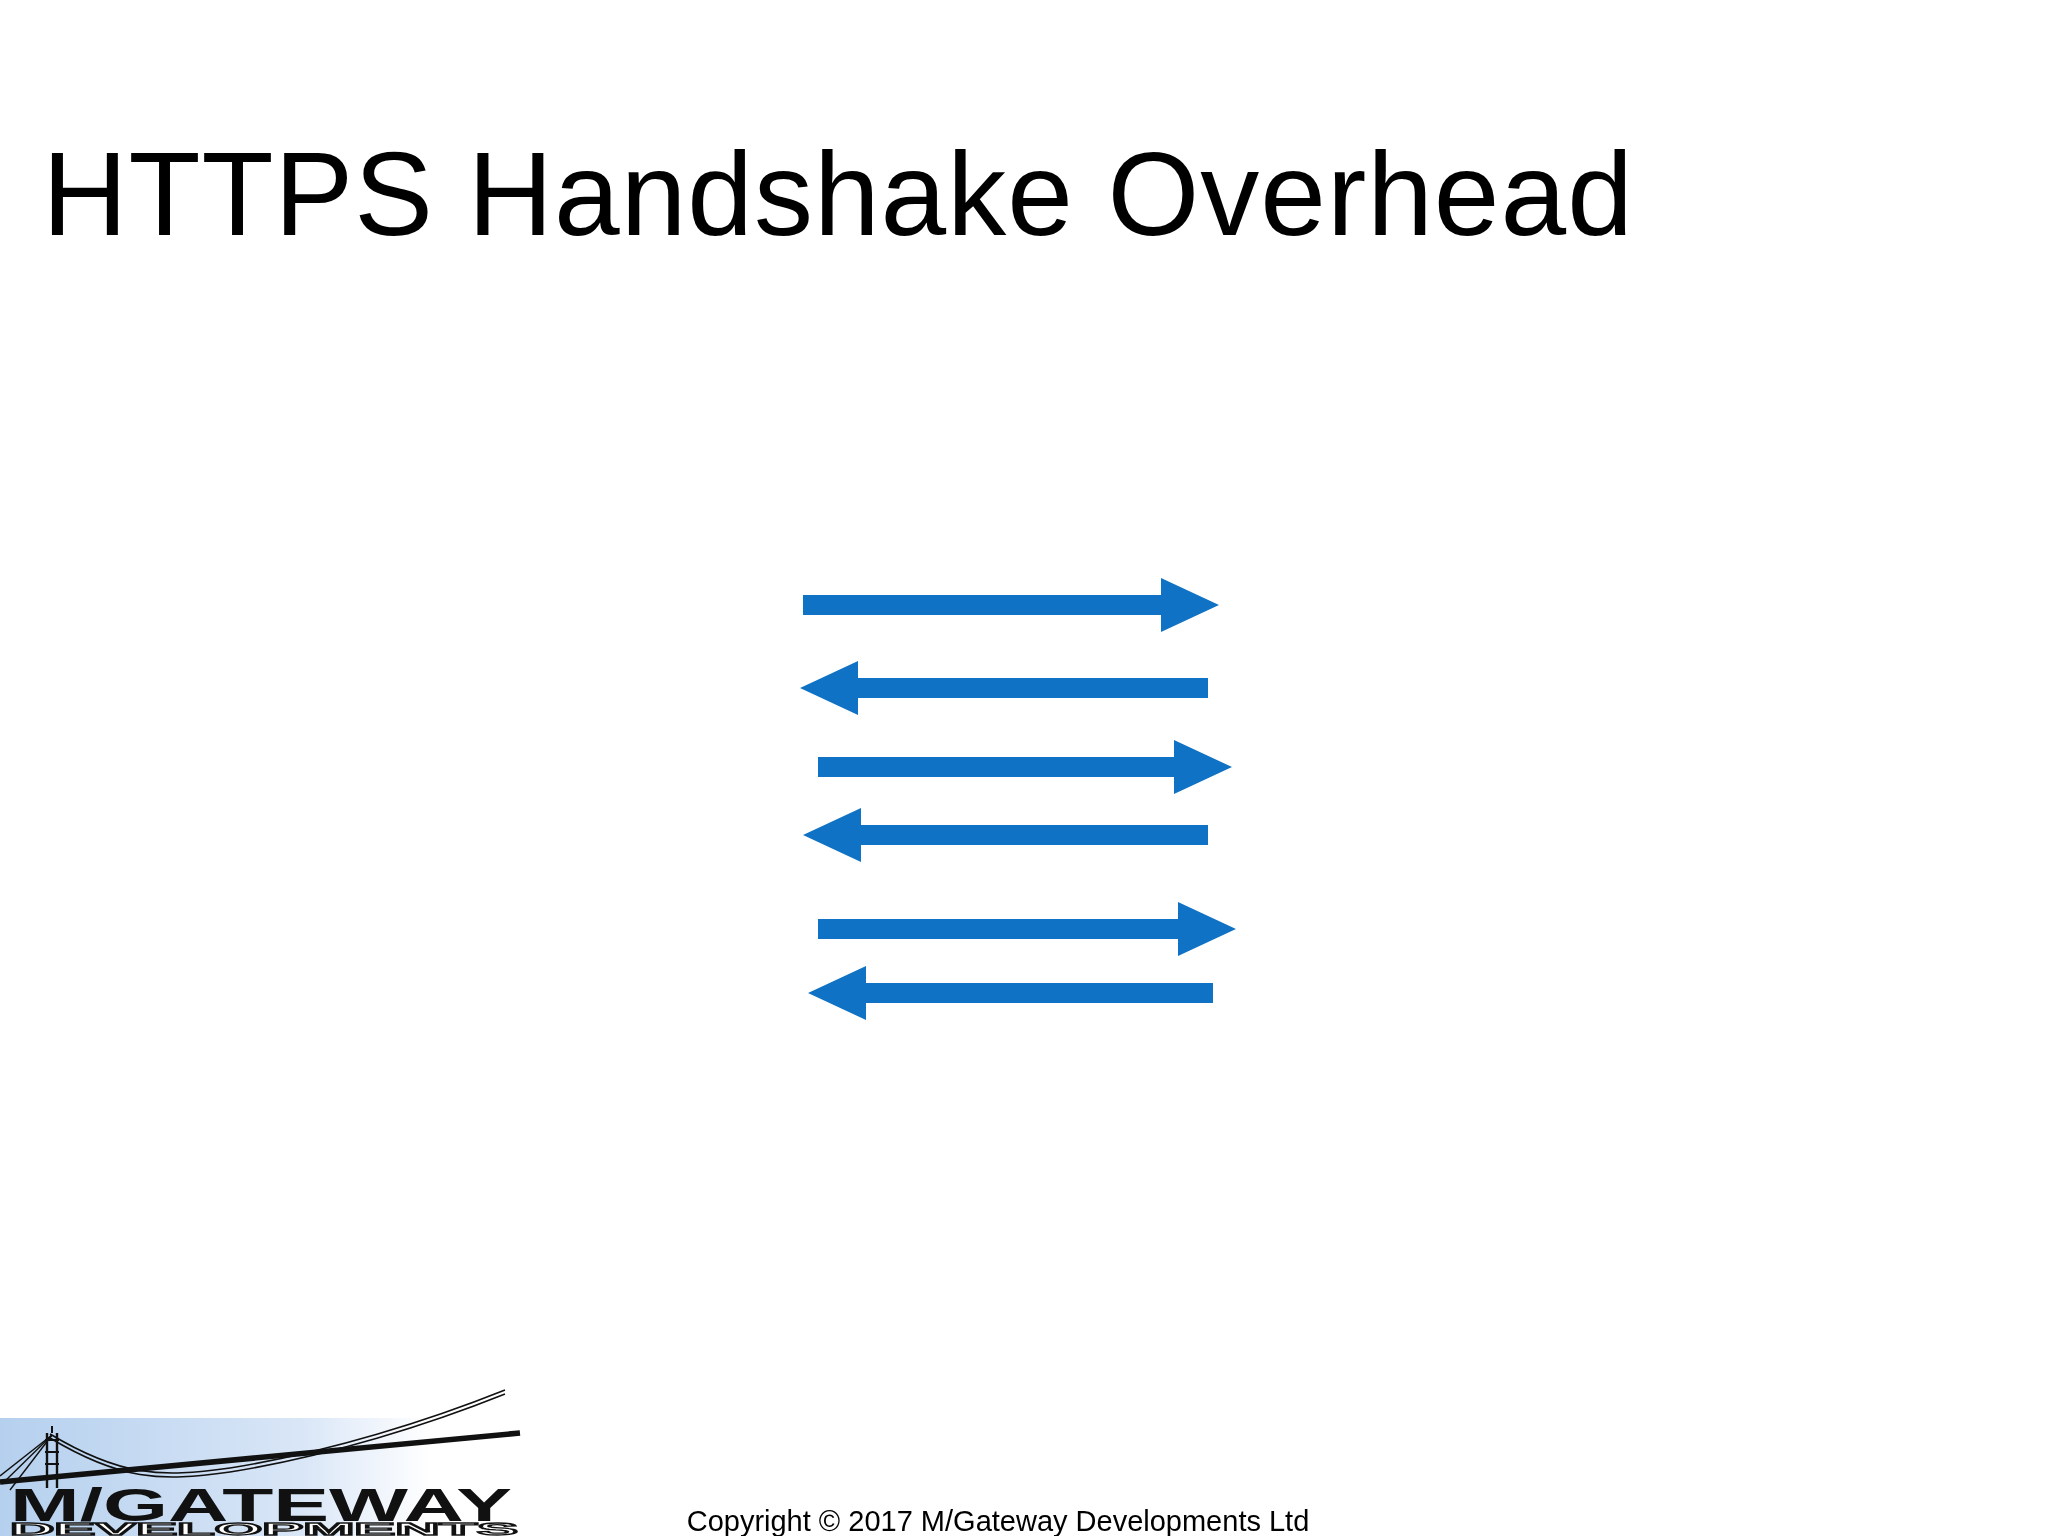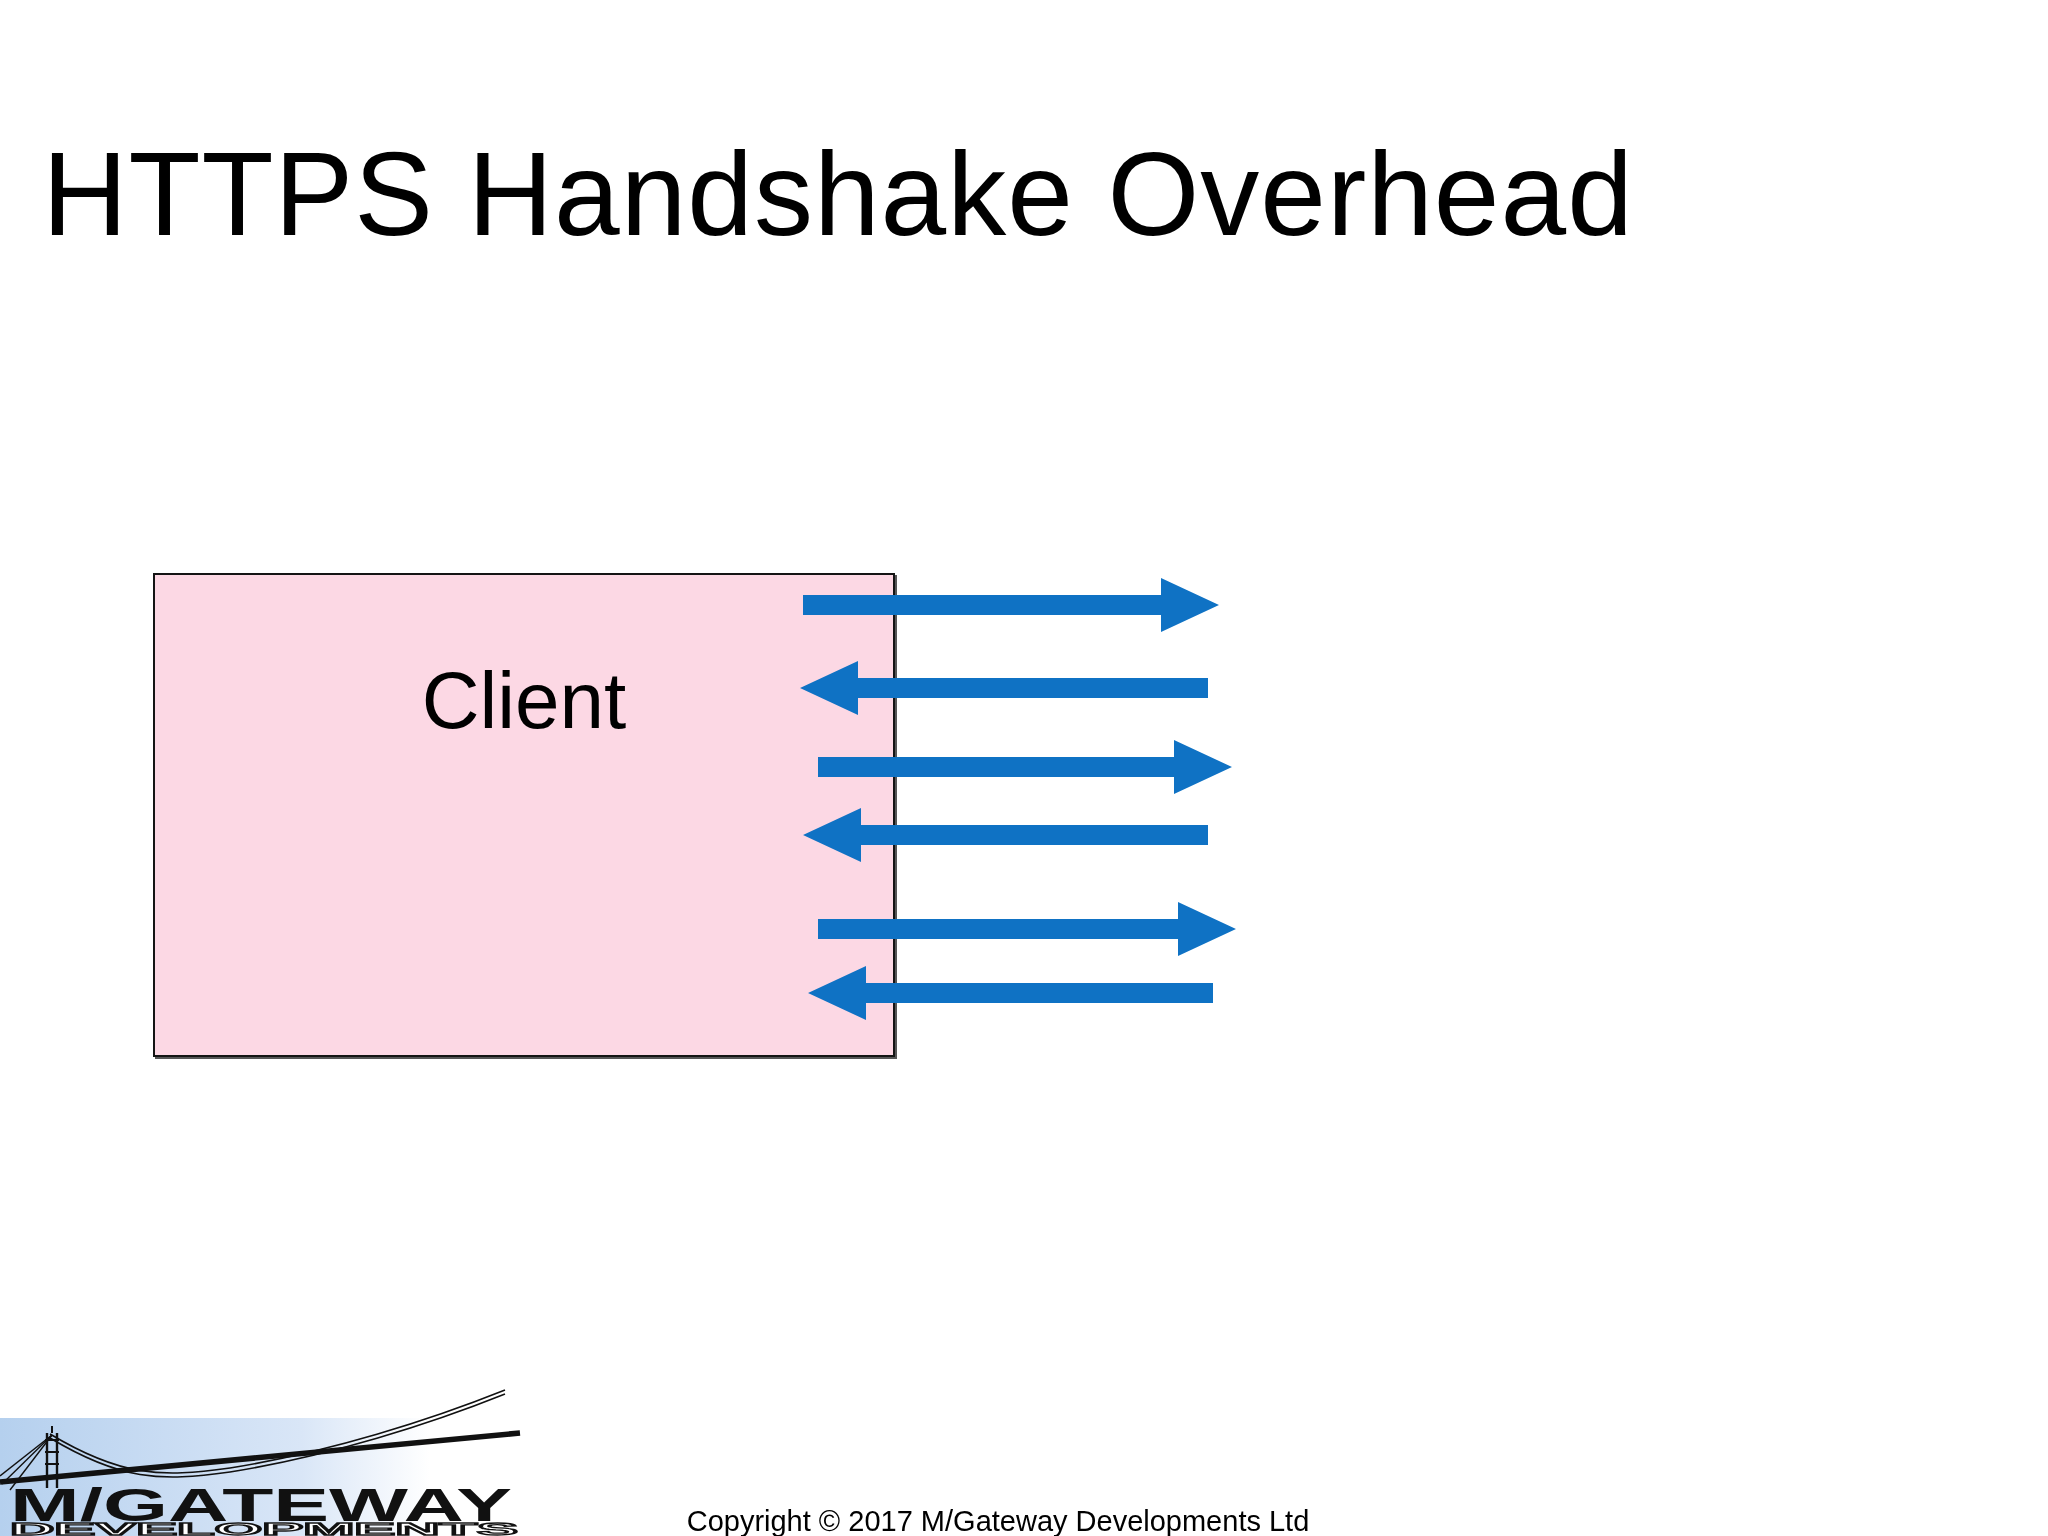--- a/index.html
+++ b/index.html
@@ -45,23 +45,20 @@
     font-size:29px;line-height:1.15;color:#000;white-space:nowrap;
   }
 </style>
 </head>
 <body>
 
 <div class="slide" style="background-color: rgb(255, 255, 255);">
 
   <h1 class="page-title">HTTPS Handshake Overhead</h1>
 
-  <div class="actor-box client-box" style="background-color: rgb(252, 216, 228); border-color: rgb(20, 20, 20);">
-    <span class="actor-label">Client</span>
-  </div>
 
 
   <svg class="arrows-layer" viewBox="0 0 2048 1536" xmlns="http://www.w3.org/2000/svg">
       <polygon points="803,595 1161,595 1161,578 1219,605 1161,632 1161,615 803,615" fill="#0F72C4"></polygon>
       <polygon points="1208,678 858,678 858,661 800,688 858,715 858,698 1208,698" fill="#0F72C4"></polygon>
       <polygon points="818,757 1174,757 1174,740 1232,767 1174,794 1174,777 818,777" fill="#0F72C4"></polygon>
       <polygon points="1208,825 861,825 861,808 803,835 861,862 861,845 1208,845" fill="#0F72C4"></polygon>
       <polygon points="818,919 1178,919 1178,902 1236,929 1178,956 1178,939 818,939" fill="#0F72C4"></polygon>
       <polygon points="1213,983 866,983 866,966 808,993 866,1020 866,1003 1213,1003" fill="#0F72C4"></polygon>
     </svg>

